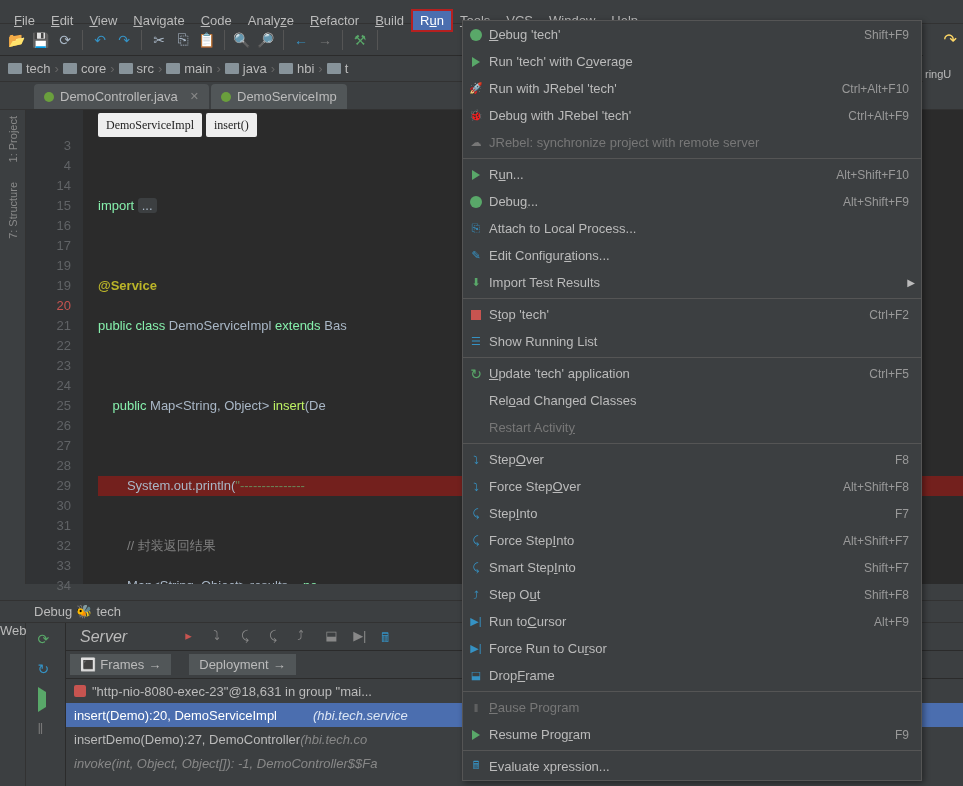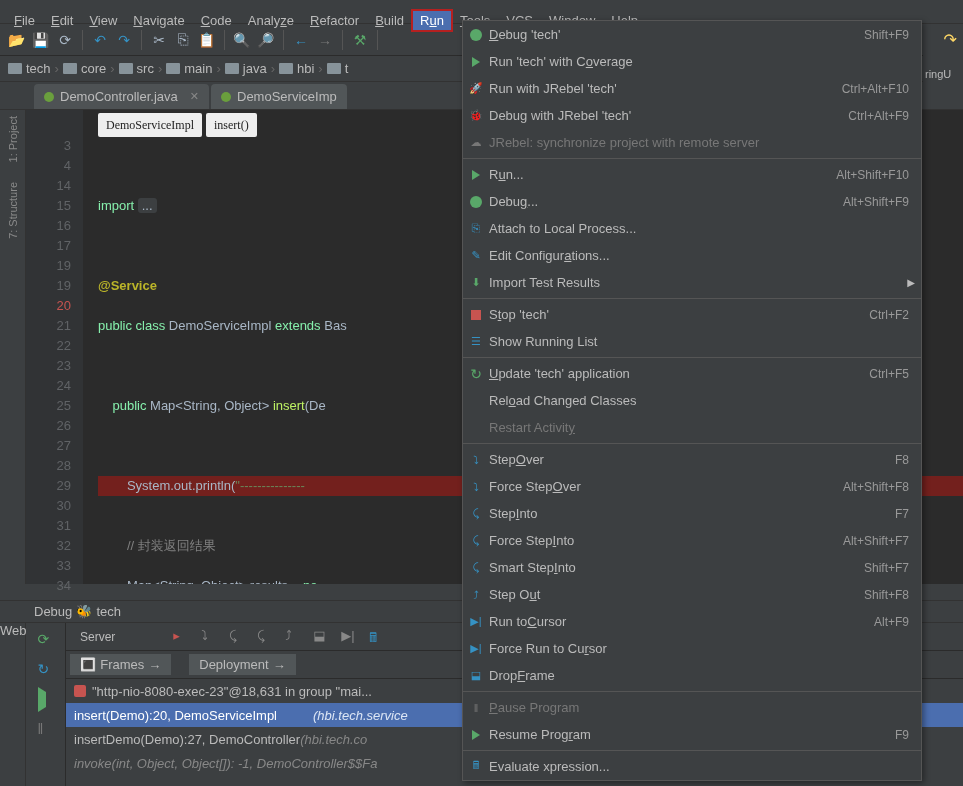--- a/index.html
+++ b/index.html
@@ -49,21 +49,21 @@
 .redbox { position:absolute; border:2px solid #b52020; pointer-events:none; }
 .debugpanel { position:absolute; left:0; bottom:0; right:0; height:186px; background:#3c3f41; border-top:1px solid #323232;}
 .debugpanel .dbg-title { height:22px; display:flex; align-items:center; padding-left:34px; font-size:12px; color:#bbbbbb; border-bottom:1px solid #323232;}
 .debugpanel .bee { color:#d9a93a; margin:0 4px;}
 .dbg-body { display:flex; height:164px;}
 .dbg-side { width:26px; background:#3c3f41; border-right:1px solid #323232;}
 .dbg-toolbar { width:40px; background:#3c3f41; border-right:1px solid #2b2b2b; display:flex; flex-direction:column; align-items:center; padding-top:8px; gap:14px;}
 .dbg-toolbar .di { width:16px; height:16px; font-size:14px;}
 .dbg-main { flex:1; display:flex; flex-direction:column;}
 .dbg-tabs { height:28px; background:#3c3f41; display:flex; align-items:center; padding-left:6px; border-bottom:1px solid #2b2b2b; gap:10px;}
-.dbg-tabs .dtab { color:#bbb; padding:4px 8px; font-size:12px;}
+.dbg-tabs .dtab { color:#bbb; padding:4px 8px; font-size:16px;font-style:italic;}
 .dbg-tabs .sico { width:18px; height:18px; color:#888;}
 .frames-row { height:28px; display:flex; align-items:center; padding-left:4px; font-size:12px; border-bottom:1px solid #2b2b2b;}
 .frames-row .ftab { background:#515658; padding:3px 10px; display:flex; align-items:center; gap:4px;}
 .stack { flex:1; background:#3c3f41; font-size:13px;}
 .stack .srow { height:24px; display:flex; align-items:center; padding-left:8px; color:#bbbbbb; overflow:hidden; white-space:nowrap;}
 .stack .srow.sel { background:#4b6eaf; color:#fff;}
 .stack .srow .it { font-style:italic; color:#888;}
 .stack .srow.sel .it { color:#dce6f5;padding-left:36px;}
 .thread-ico { display:inline-block; width:12px; height:12px; background:#c75450; border-radius:2px; margin-right:6px; position:relative;}
 .play-tri { width:0; height:0; border-left:8px solid #59a869; border-top:5px solid transparent; border-bottom:5px solid transparent; }

